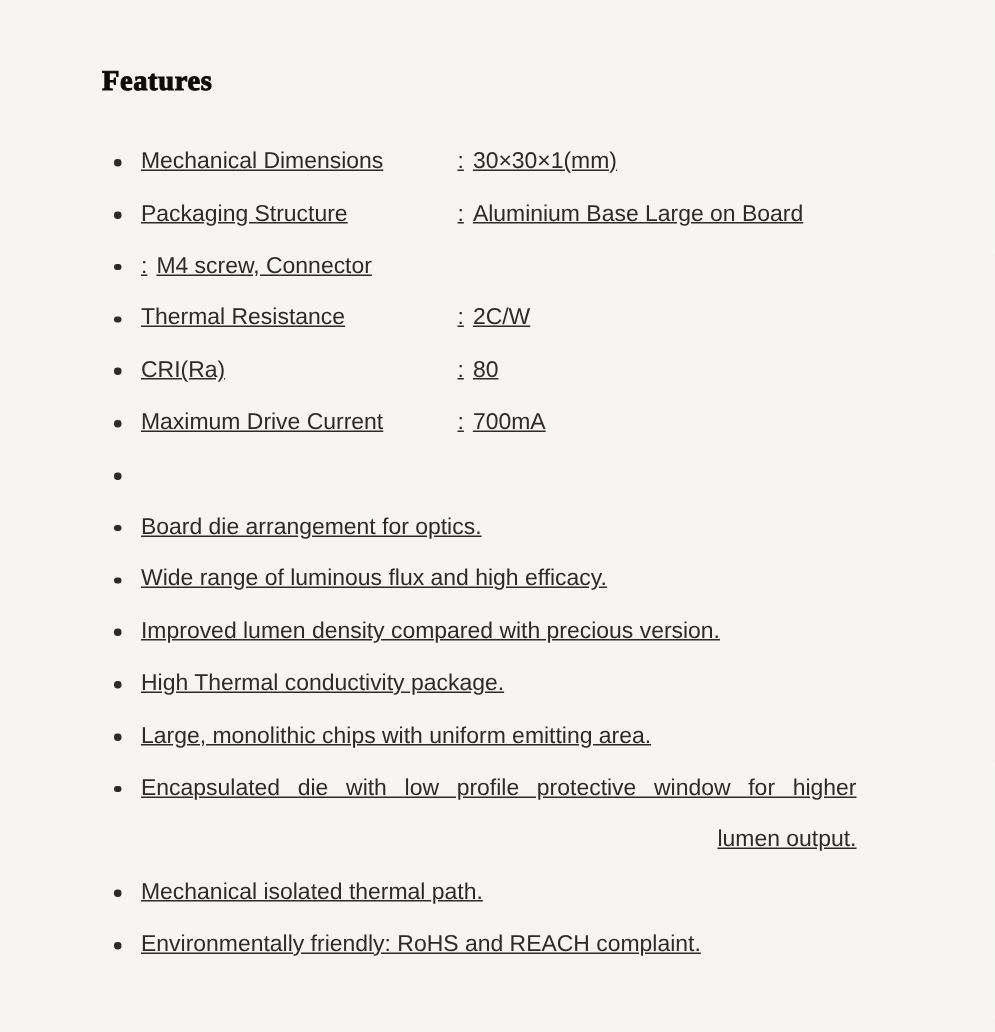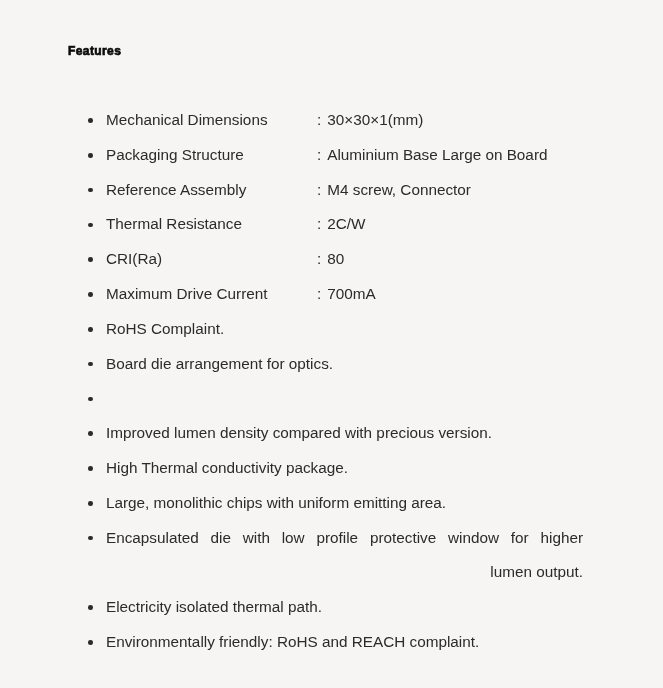--- a/index.html
+++ b/index.html
@@ -16,36 +16,37 @@
     background:var(--background);
     font-family:"Liberation Sans", sans-serif;
     color:var(--text);
     overflow:hidden;
   }
   .heading{
     position:absolute;
     left:68px;
     top:44px;
     margin:0;
-    font-family:Liberation Sans, sans-serif;
-    font-size:12px;
+    font-family:Liberation Serif, serif;
+    font-size:19px;
     font-weight:800;
     letter-spacing:0.4px;
     color:var(--heading);
     -webkit-text-stroke:0.7px var(--heading);
   }
   .list{
     position:absolute;
     left:62px;
     top:90px;
     width:508px;
-    margin:13px;
+    margin:1px;
     padding:0;
     list-style:none;
     font-size:15.3px;
+    text-decoration:underline;
   }
   .item{
     position:relative;
     padding-left:31px;
     line-height:34.8px;
     min-height:34.8px;
   }
   .bullet{
     position:absolute;
     left:13px;
@@ -84,21 +85,20 @@
       <span class="bullet"></span>
       <span class="label">Packaging Structure</span>
       <span class="value">
           <span class="colon">:</span>
           <span>Aluminium Base Large on Board</span>
         </span>
     </li>
 
     <li class="item spec">
       <span class="bullet"></span>
-      <span class="label">Reference Assembly</span>
       <span class="value">
           <span class="colon">:</span>
           <span>M4 screw, Connector</span>
         </span>
     </li>
 
     <li class="item spec">
       <span class="bullet"></span>
       <span class="label">Thermal Resistance</span>
       <span class="value">
@@ -120,30 +120,30 @@
       <span class="bullet"></span>
       <span class="label">Maximum Drive Current</span>
       <span class="value">
           <span class="colon">:</span>
           <span>700mA</span>
         </span>
     </li>
 
     <li class="item">
       <span class="bullet"></span>
-      <span class="text">RoHS Complaint.</span>
     </li>
 
     <li class="item">
       <span class="bullet"></span>
       <span class="text">Board die arrangement for optics.</span>
     </li>
 
     <li class="item">
       <span class="bullet"></span>
+      <span class="text">Wide range of luminous flux and high efficacy.</span>
     </li>
 
     <li class="item">
       <span class="bullet"></span>
       <span class="text">Improved lumen density compared with precious version.</span>
     </li>
 
     <li class="item">
       <span class="bullet"></span>
       <span class="text">High Thermal conductivity package.</span>
@@ -157,21 +157,21 @@
     <li class="item">
       <span class="bullet"></span>
       <div class="text-block">
         <div class="jline">Encapsulated die with low profile protective window for higher</div>
         <div class="line">lumen output.</div>
       </div>
     </li>
 
     <li class="item">
       <span class="bullet"></span>
-      <span class="text">Electricity isolated thermal path.</span>
+      <span class="text">Mechanical isolated thermal path.</span>
     </li>
 
     <li class="item">
       <span class="bullet"></span>
       <span class="text">Environmentally friendly: RoHS and REACH complaint.</span>
     </li>
 
   </ul>
 </div>
 

